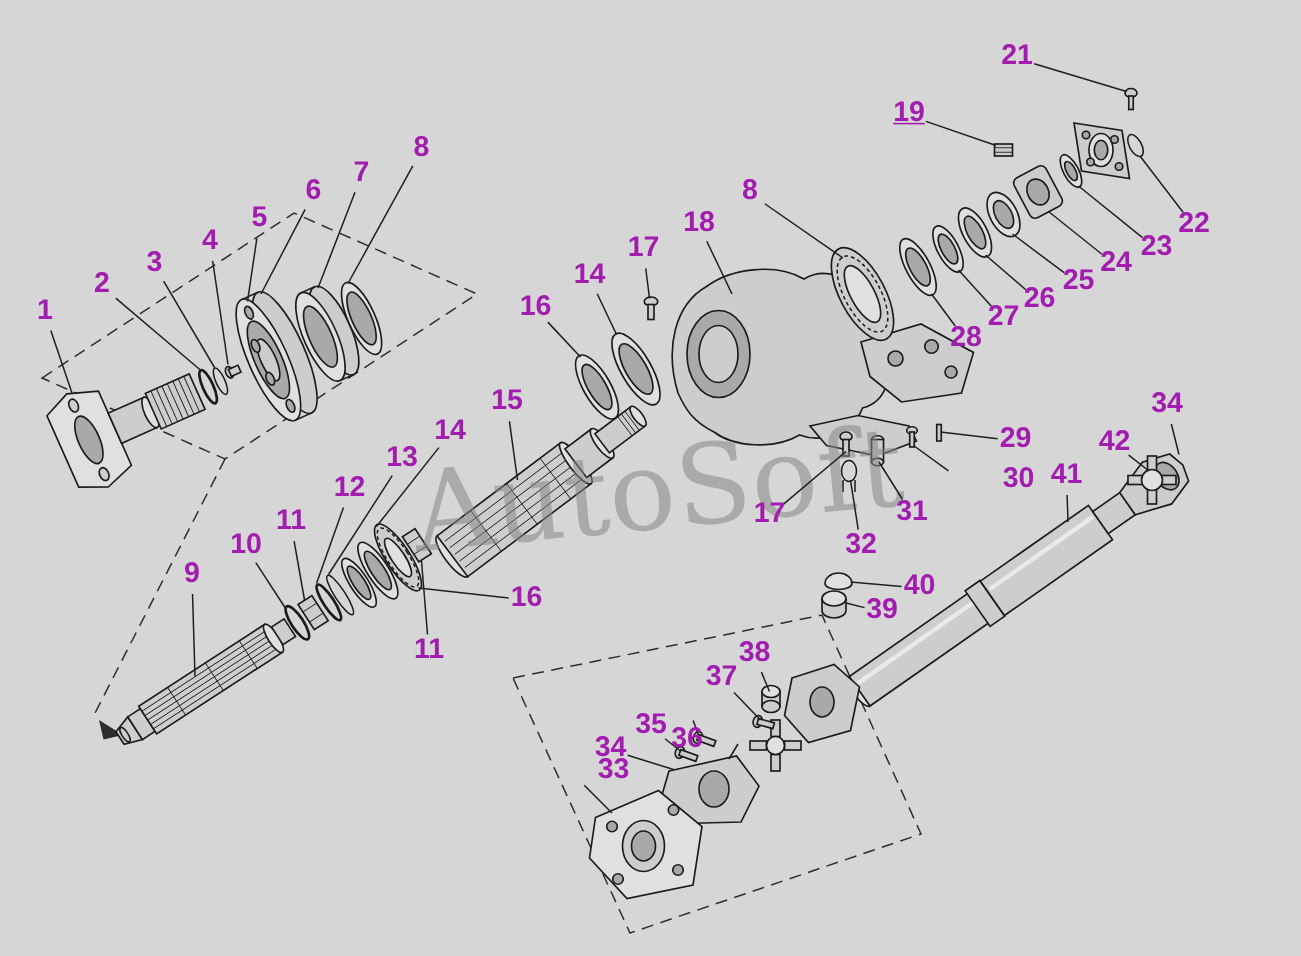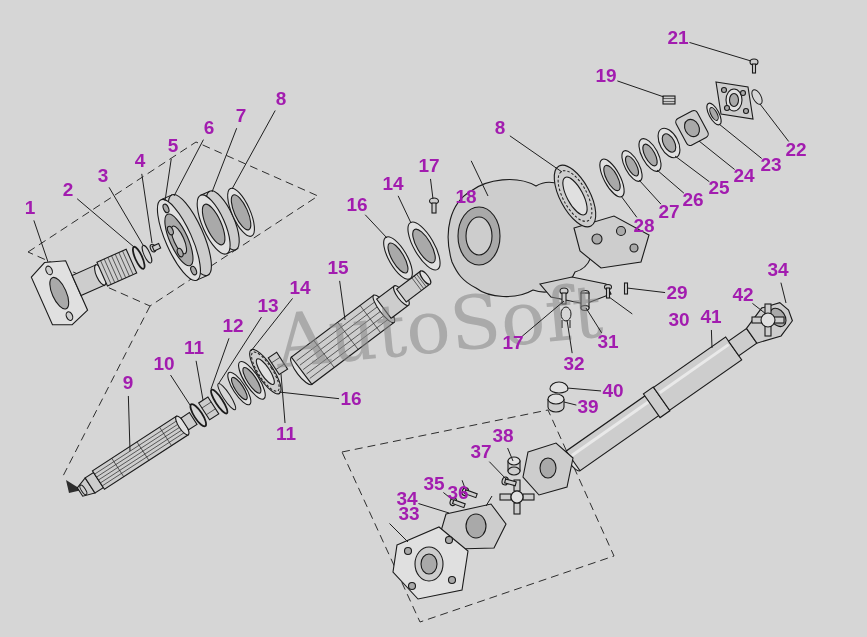--- a/index.html
+++ b/index.html
@@ -338,33 +338,33 @@
       <div class="part-label" style="left: 68px; top: 191px;">2</div>
       <div class="part-label" style="left: 103px; top: 177px;">3</div>
       <div class="part-label" style="left: 140px; top: 162px;">4</div>
       <div class="part-label" style="left: 173px; top: 147px;">5</div>
       <div class="part-label" style="left: 209px; top: 129px;">6</div>
       <div class="part-label" style="left: 241px; top: 117px;">7</div>
       <div class="part-label" style="left: 281px; top: 100px;">8</div>
       <div class="part-label" style="left: 357px; top: 206px;">16</div>
       <div class="part-label" style="left: 393px; top: 185px;">14</div>
       <div class="part-label" style="left: 429px; top: 167px;">17</div>
-      <div class="part-label" style="left: 466px; top: 150px; margin-top: 48px;">18</div>
+      <div class="part-label" style="left: 466px; top: 150px;">18</div>
       <div class="part-label" style="left: 500px; top: 129px;">8</div>
       <div class="part-label" style="left: 338px; top: 269px;">15</div>
       <div class="part-label" style="left: 300px; top: 289px;">14</div>
       <div class="part-label" style="left: 268px; top: 307px; text-align: center;">13</div>
       <div class="part-label" style="left: 233px; top: 327px;">12</div>
       <div class="part-label" style="left: 194px; top: 349px;">11</div>
       <div class="part-label" style="left: 164px; top: 365px;">10</div>
       <div class="part-label" style="left: 128px; top: 384px;">9</div>
       <div class="part-label" style="left: 286px; top: 435px;">11</div>
       <div class="part-label" style="left: 351px; top: 400px;">16</div>
       <div class="part-label" style="left: 513px; top: 344px;">17</div>
-      <div class="part-label" style="left: 606px; top: 77px;">19</div>
+      <div class="part-label" style="left: 606px; top: 77px; text-decoration: underline;">19</div>
       <div class="part-label" style="left: 678px; top: 39px;">21</div>
       <div class="part-label" style="left: 796px; top: 151px;">22</div>
       <div class="part-label" style="left: 771px; top: 166px;">23</div>
       <div class="part-label" style="left: 744px; top: 177px;">24</div>
       <div class="part-label" style="left: 719px; top: 189px;">25</div>
       <div class="part-label" style="left: 693px; top: 201px;">26</div>
       <div class="part-label" style="left: 669px; top: 213px;">27</div>
       <div class="part-label" style="left: 644px; top: 227px;">28</div>
       <div class="part-label" style="left: 677px; top: 294px;">29</div>
       <div class="part-label" style="left: 642px; top: 321px; margin-left: 37px;">30</div>

